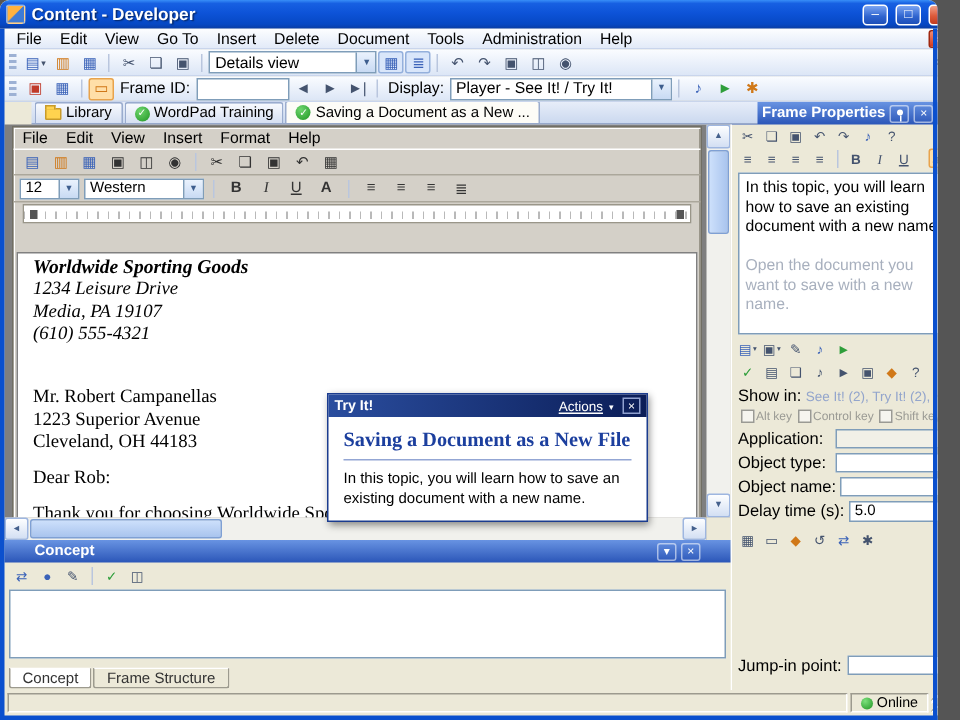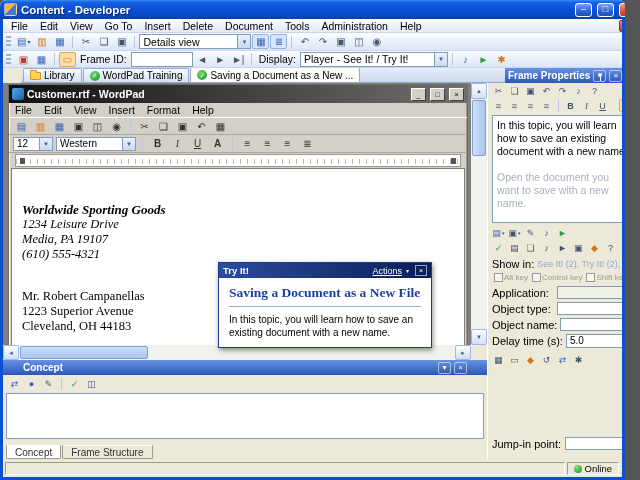--- a/index.html
+++ b/index.html
@@ -60,21 +60,21 @@
 .wp-tools{height:18px;display:flex;align-items:center;gap:2px;padding:0 4px;border-top:1px solid #fff;border-bottom:1px solid #ABA79B;}
 .wpi{width:17px;height:15px;display:flex;align-items:center;justify-content:center;font-size:10px;color:#333;flex:none;}
 .wpi.b{font-weight:bold;}.wpi.i{font-style:italic;font-family:"Liberation Serif",serif;}.wpi.u{text-decoration:underline;}
 .wp-format{height:18px;display:flex;align-items:center;gap:3px;padding:0 4px;border-bottom:1px solid #ABA79B;}
 .wp-format .combo{height:14px;font-size:10px;}
 .wp-ruler{height:13px;margin:1px 6px;background:#fff;border:1px solid #9A9689;position:relative;background-image:repeating-linear-gradient(90deg,#B9B9B9 0 1px,transparent 1px 7px);background-size:100% 5px;background-position:0 4px;background-repeat:no-repeat;}
 .wp-ruler::before{content:"";position:absolute;left:4px;top:3px;width:5px;height:6px;background:#555;}
 .wp-ruler::after{content:"";position:absolute;right:4px;top:3px;width:5px;height:6px;background:#555;}
 .wp-doc{position:absolute;left:2px;right:2px;top:83px;bottom:0;background:#fff;border:1px solid #808080;padding:1px 0 0 10px;overflow:hidden;}
 .dl{height:15px;line-height:15px;font-family:"Liberation Serif","DejaVu Serif",serif;font-size:12.5px;white-space:nowrap;}
-.dl.h{font-weight:bold;font-style:italic;font-size:13px;margin-top:32px;}
+.dl.h{font-weight:bold;font-style:italic;font-size:13px;}
 .dl.i{font-style:italic;}
 .dl.b{height:9px;}
 .popup{position:absolute;left:215px;top:179px;width:214px;background:#fff;border:1px solid #1B3C8F;box-shadow:1px 2px 5px rgba(0,0,0,.45);z-index:40;}
 .pop-title{height:15px;background:linear-gradient(90deg,#2A4D9E,#0B1D57);display:flex;align-items:center;padding:0 4px;gap:4px;}
 .pop-title .pt{color:#fff;font-weight:bold;font-size:9.5px;flex:1;}
 .pop-actions{color:#fff;font-size:9px;text-decoration:underline;white-space:nowrap;}
 .pop-arr{color:#fff;font-size:6px;}
 .pop-close{width:12px;height:11px;border:1px solid #8FA0CF;color:#fff;font-size:8px;display:flex;align-items:center;justify-content:center;margin-left:2px;}
 .pop-body{padding:7px 10px 8px;}
 .pop-head{font-family:"Liberation Serif","DejaVu Serif",serif;font-weight:bold;font-size:13.5px;color:#1C3F9E;white-space:nowrap;}
@@ -250,27 +250,20 @@
     <span class="tab active">
       <span class="checkicon">✓</span>
       <span>Saving a Document as a New ...</span>
     </span>
   </div>
 
   <div class="main">
     <div class="workspace">
 
       <div class="wordpad">
-        <div class="wp-title">
-          <span class="wp-icon"></span>
-          <span class="wt">Customer.rtf - WordPad</span>
-          <span class="wp-btn">_</span>
-          <span class="wp-btn">□</span>
-          <span class="wp-btn">×</span>
-        </div>
         <div class="wp-menu">
           <span class="mi">File</span>
           <span class="mi">Edit</span>
           <span class="mi">View</span>
           <span class="mi">Insert</span>
           <span class="mi">Format</span>
           <span class="mi">Help</span>
         </div>
         <div class="wp-tools">
           <span class="wpi">

